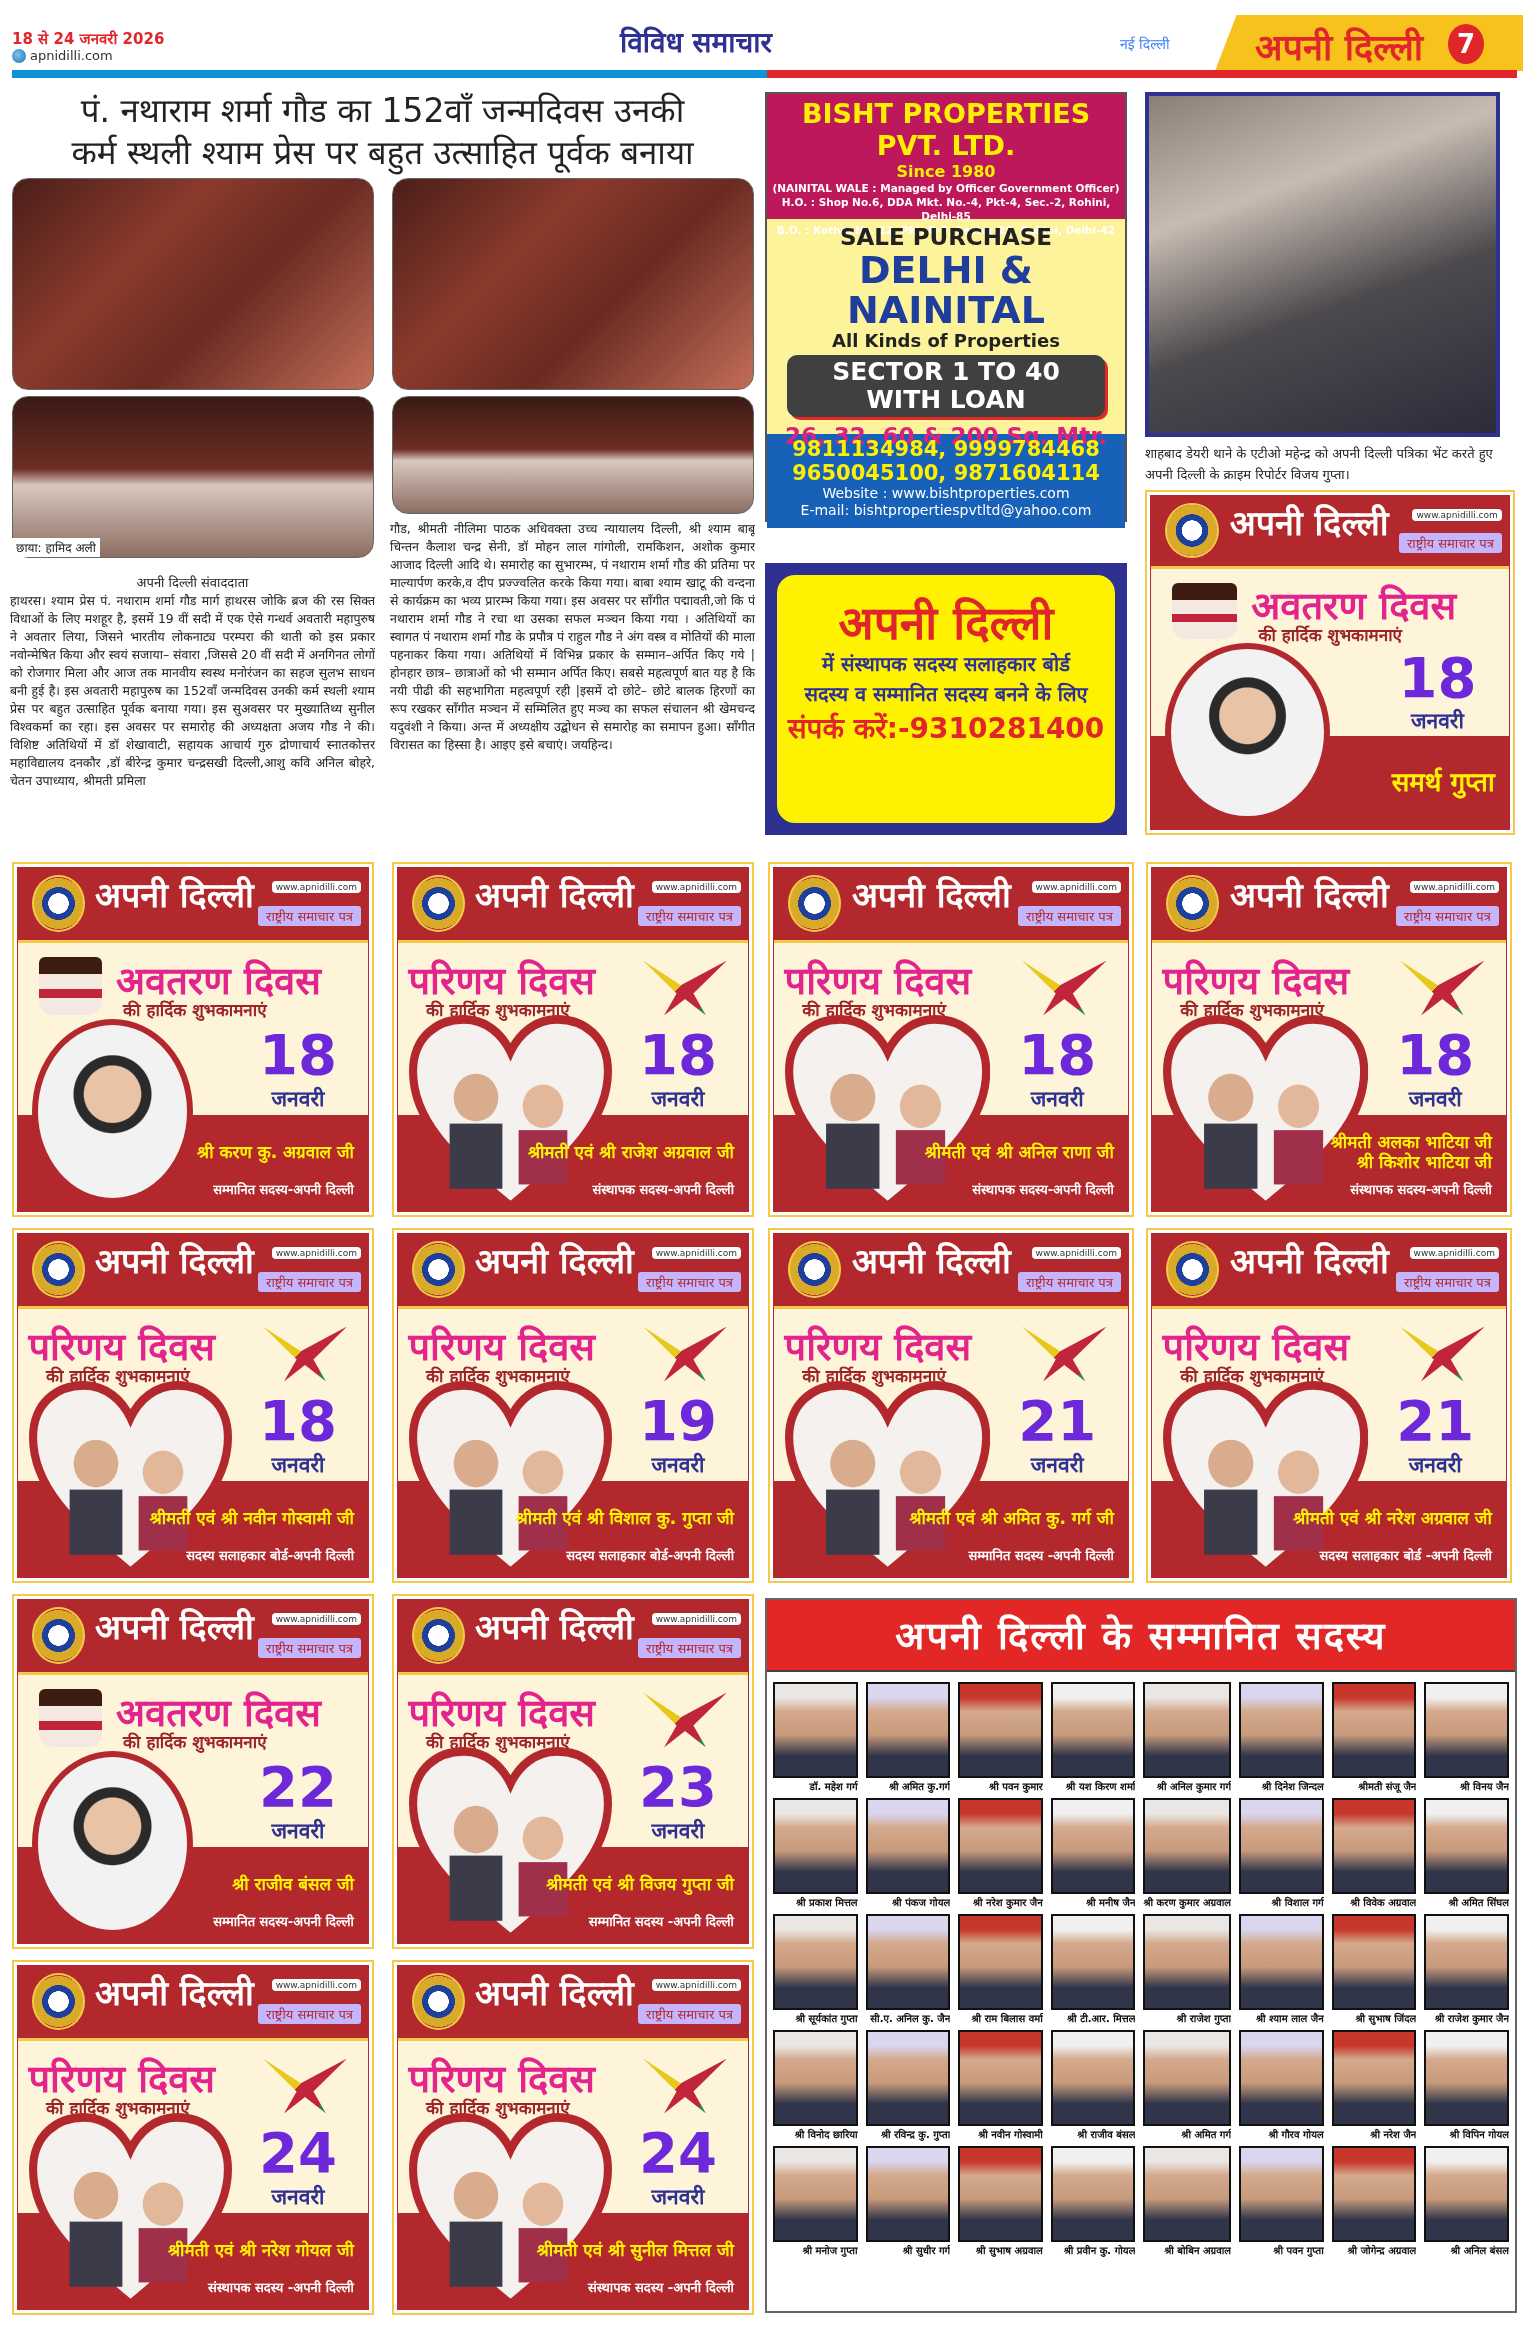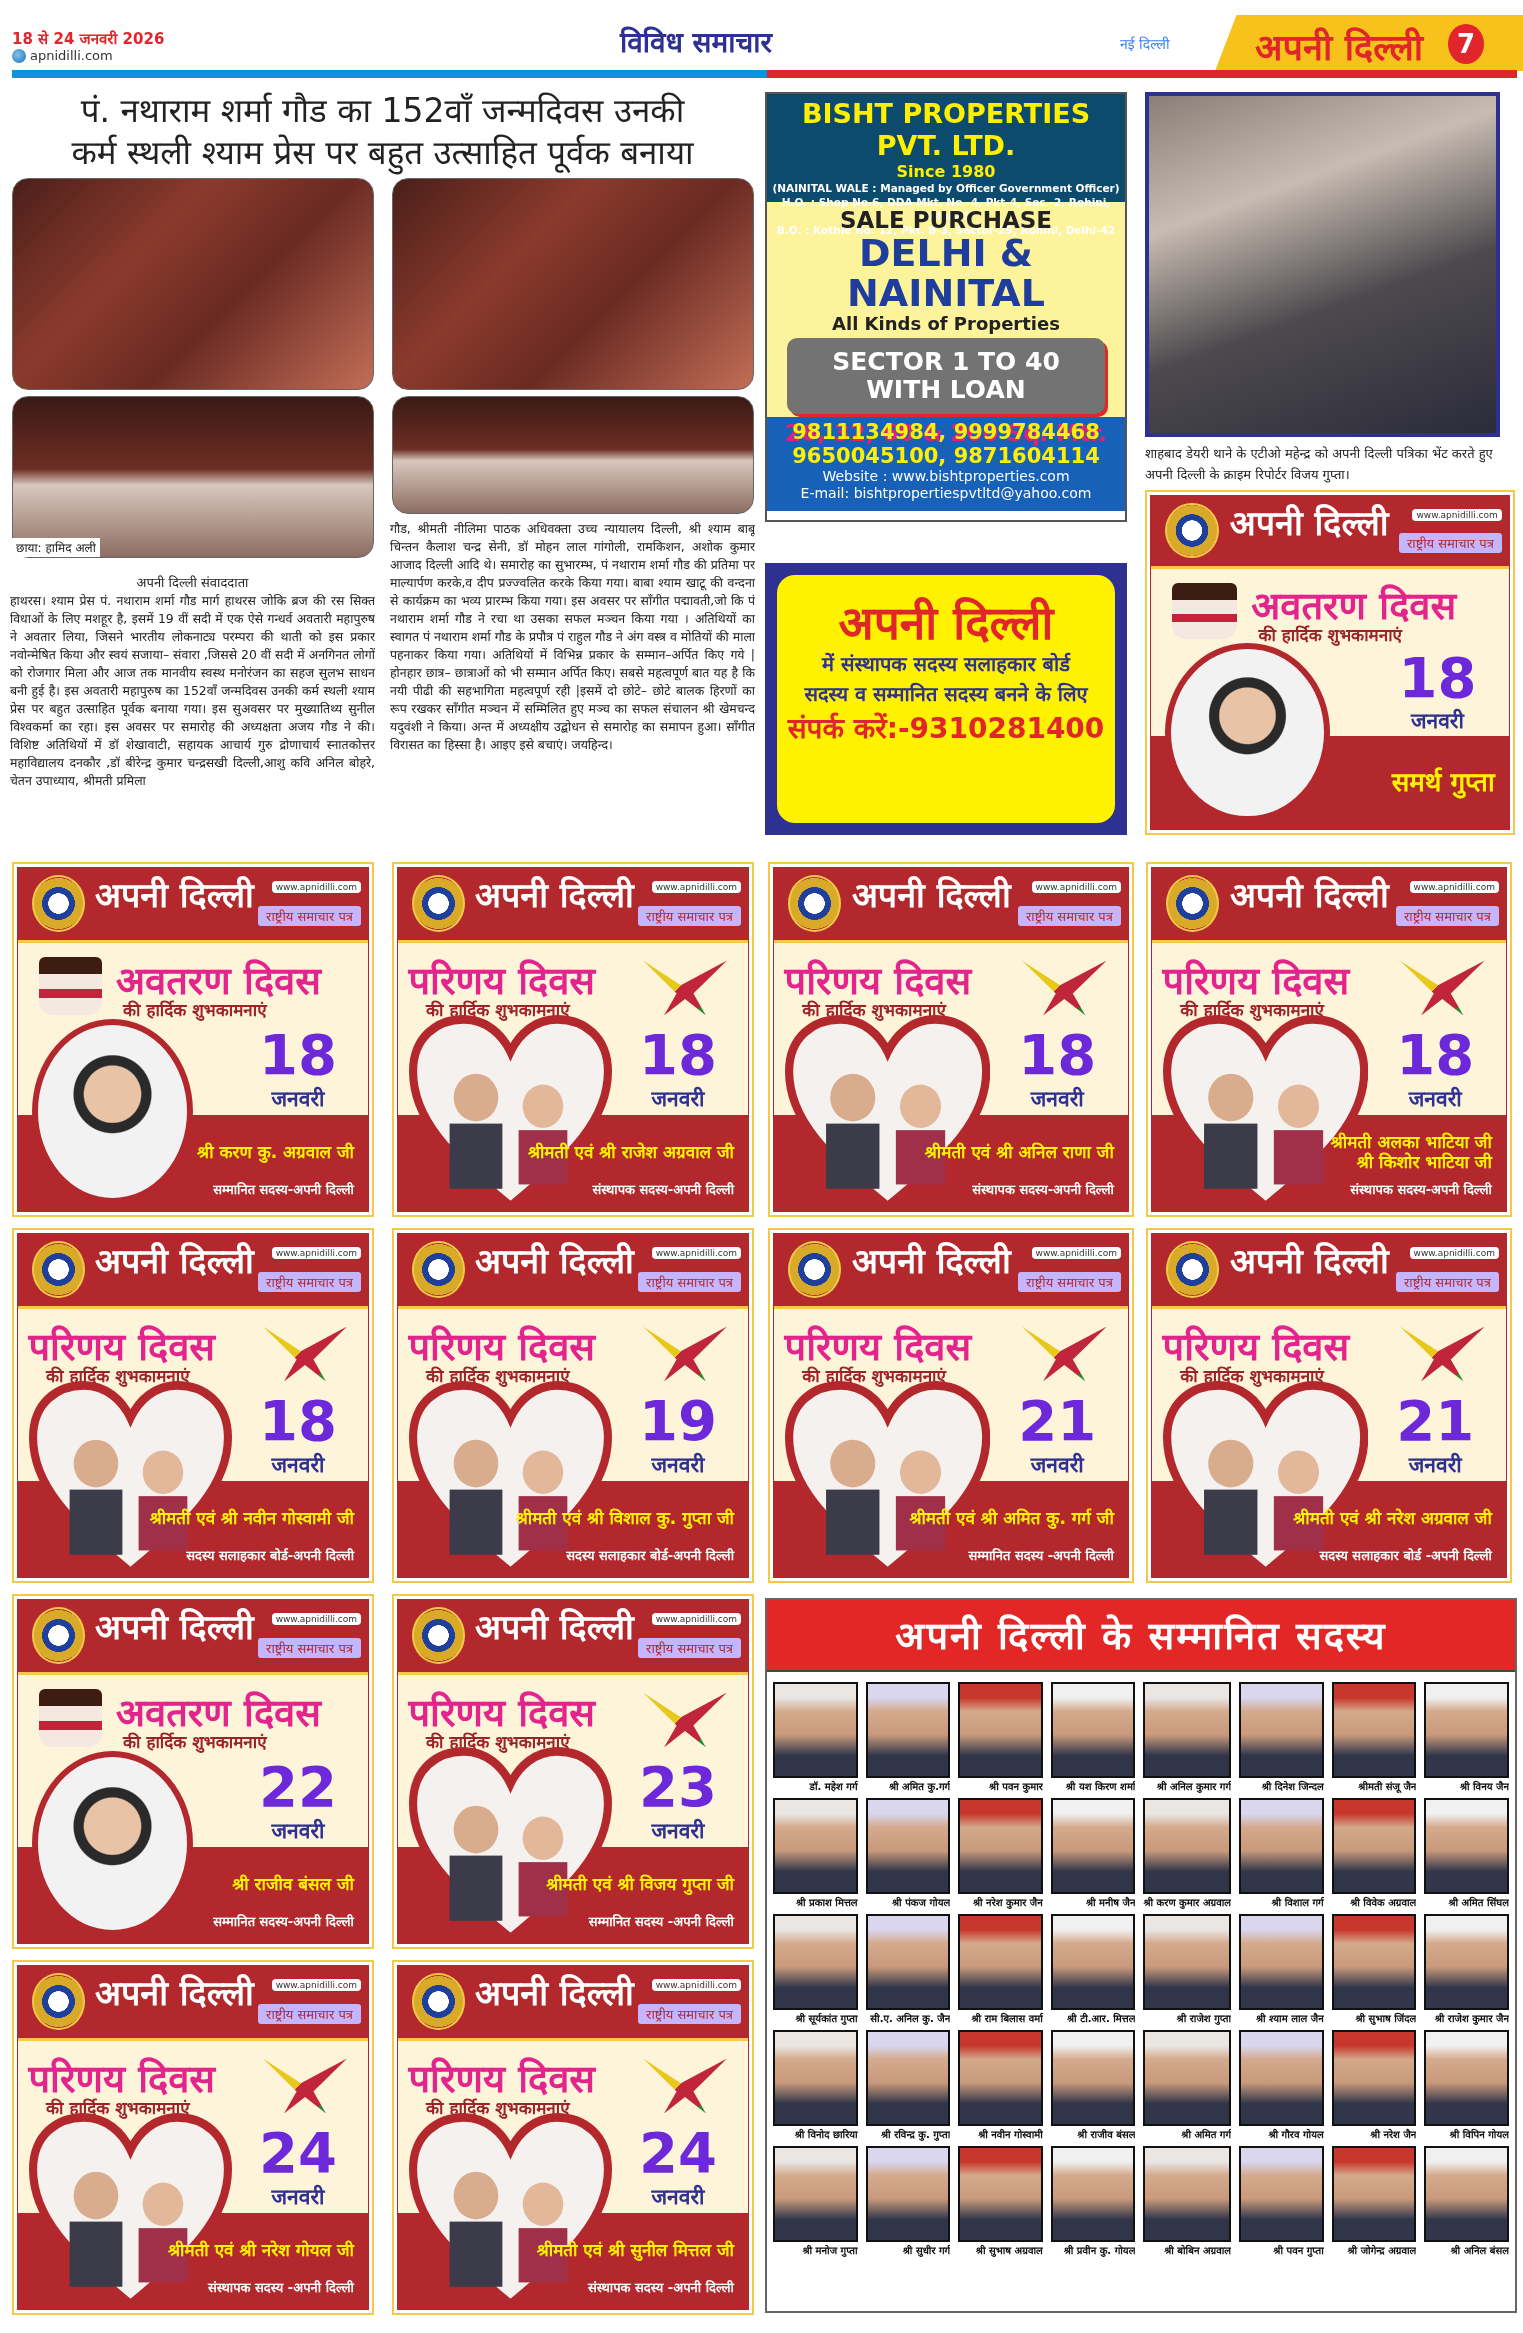--- a/index.html
+++ b/index.html
@@ -22,29 +22,29 @@
   .headline { left: 10px; top: 90px; width: 745px; text-align: center; font-size: 33px; line-height: 42px; color: #222; }
   .photo { border-radius: 16px; overflow: hidden; border: 1px solid #666; }
   .photo-event { background: linear-gradient(135deg, #4a1f1a 0%, #8b3a2c 35%, #6a2a22 60%, #c26e57 100%); }
   .photo-meeting { background: linear-gradient(180deg, #3a1a15 0%, #6d2e24 45%, #d9c7bd 55%, #8c6d63 100%); }
   .photo-credit { left: 12px; top: 538px; background: #fff; font-size: 12px; padding: 1px 4px; color: #222; }
   .byline { left: 10px; top: 573px; width: 365px; text-align: center; font-size: 13px; }
   .col { font-size: 12.4px; line-height: 18px; text-align: justify; color: #222; }
 
   
   .ad-bisht { left: 765px; top: 92px; width: 362px; height: 430px; border: 2px solid #555; }
-  .bisht-top { background: #0c4a6e; color: #fff; text-align: center; padding: 4px 2px; height: 108px; }
+  .bisht-top { background: #be185d; color: #fff; text-align: center; padding: 4px 2px; height: 125px; }
   .bisht-name { color: #fff000; font-size: 27px; font-weight: bold; line-height: 32px; }
   .bisht-since { color: #fff000; font-size: 16px; font-weight: bold; }
   .bisht-small { font-size: 10.5px; font-weight: bold; line-height: 14px; }
   .bisht-mid { background: #fdf39b; height: 215px; text-align: center; padding-top: 5px; }
   .bisht-sale { font-size: 23px; font-weight: bold; color: #222; line-height: 26px; }
   .bisht-delhi { font-size: 38px; font-weight: bold; color: #1f3d9c; line-height: 40px; }
   .bisht-all { font-size: 18px; font-weight: bold; color: #222; }
-  .bisht-green { margin: 4px 20px 0 20px; background: #737373; border-radius: 10px; color: #fff; font-size: 25px; font-weight: bold; line-height: 28px; padding: 10px 0; box-shadow: 3px 3px 0 #e32727; }
+  .bisht-green { margin: 4px 20px 0 20px; background: #404040; border-radius: 10px; color: #fff; font-size: 25px; font-weight: bold; line-height: 28px; padding: 3px 0; box-shadow: 3px 3px 0 #e32727; }
   .bisht-sq { font-size: 23px; font-weight: bold; color: #e0207f; margin-top: 6px; }
   .bisht-bot { background: #1861b9; height: 94px; text-align: center; padding-top: 3px; }
   .bisht-phone { color: #fff000; font-size: 21px; font-weight: bold; line-height: 24px; }
   .bisht-web { color: #fff; font-size: 14px; line-height: 17px; }
 
   
   .ad-promo { left: 765px; top: 563px; width: 362px; height: 272px; background: #2e3192; padding: 12px 12px; }
   .promo-inner { width: 100%; height: 100%; background: #fff200; border-radius: 18px; text-align: center; padding-top: 22px; }
   .promo-title { color: #e0262b; font-size: 46px; font-weight: bold; line-height: 52px; }
   .promo-l { color: #2e3192; font-size: 20px; font-weight: bold; line-height: 30px; }

